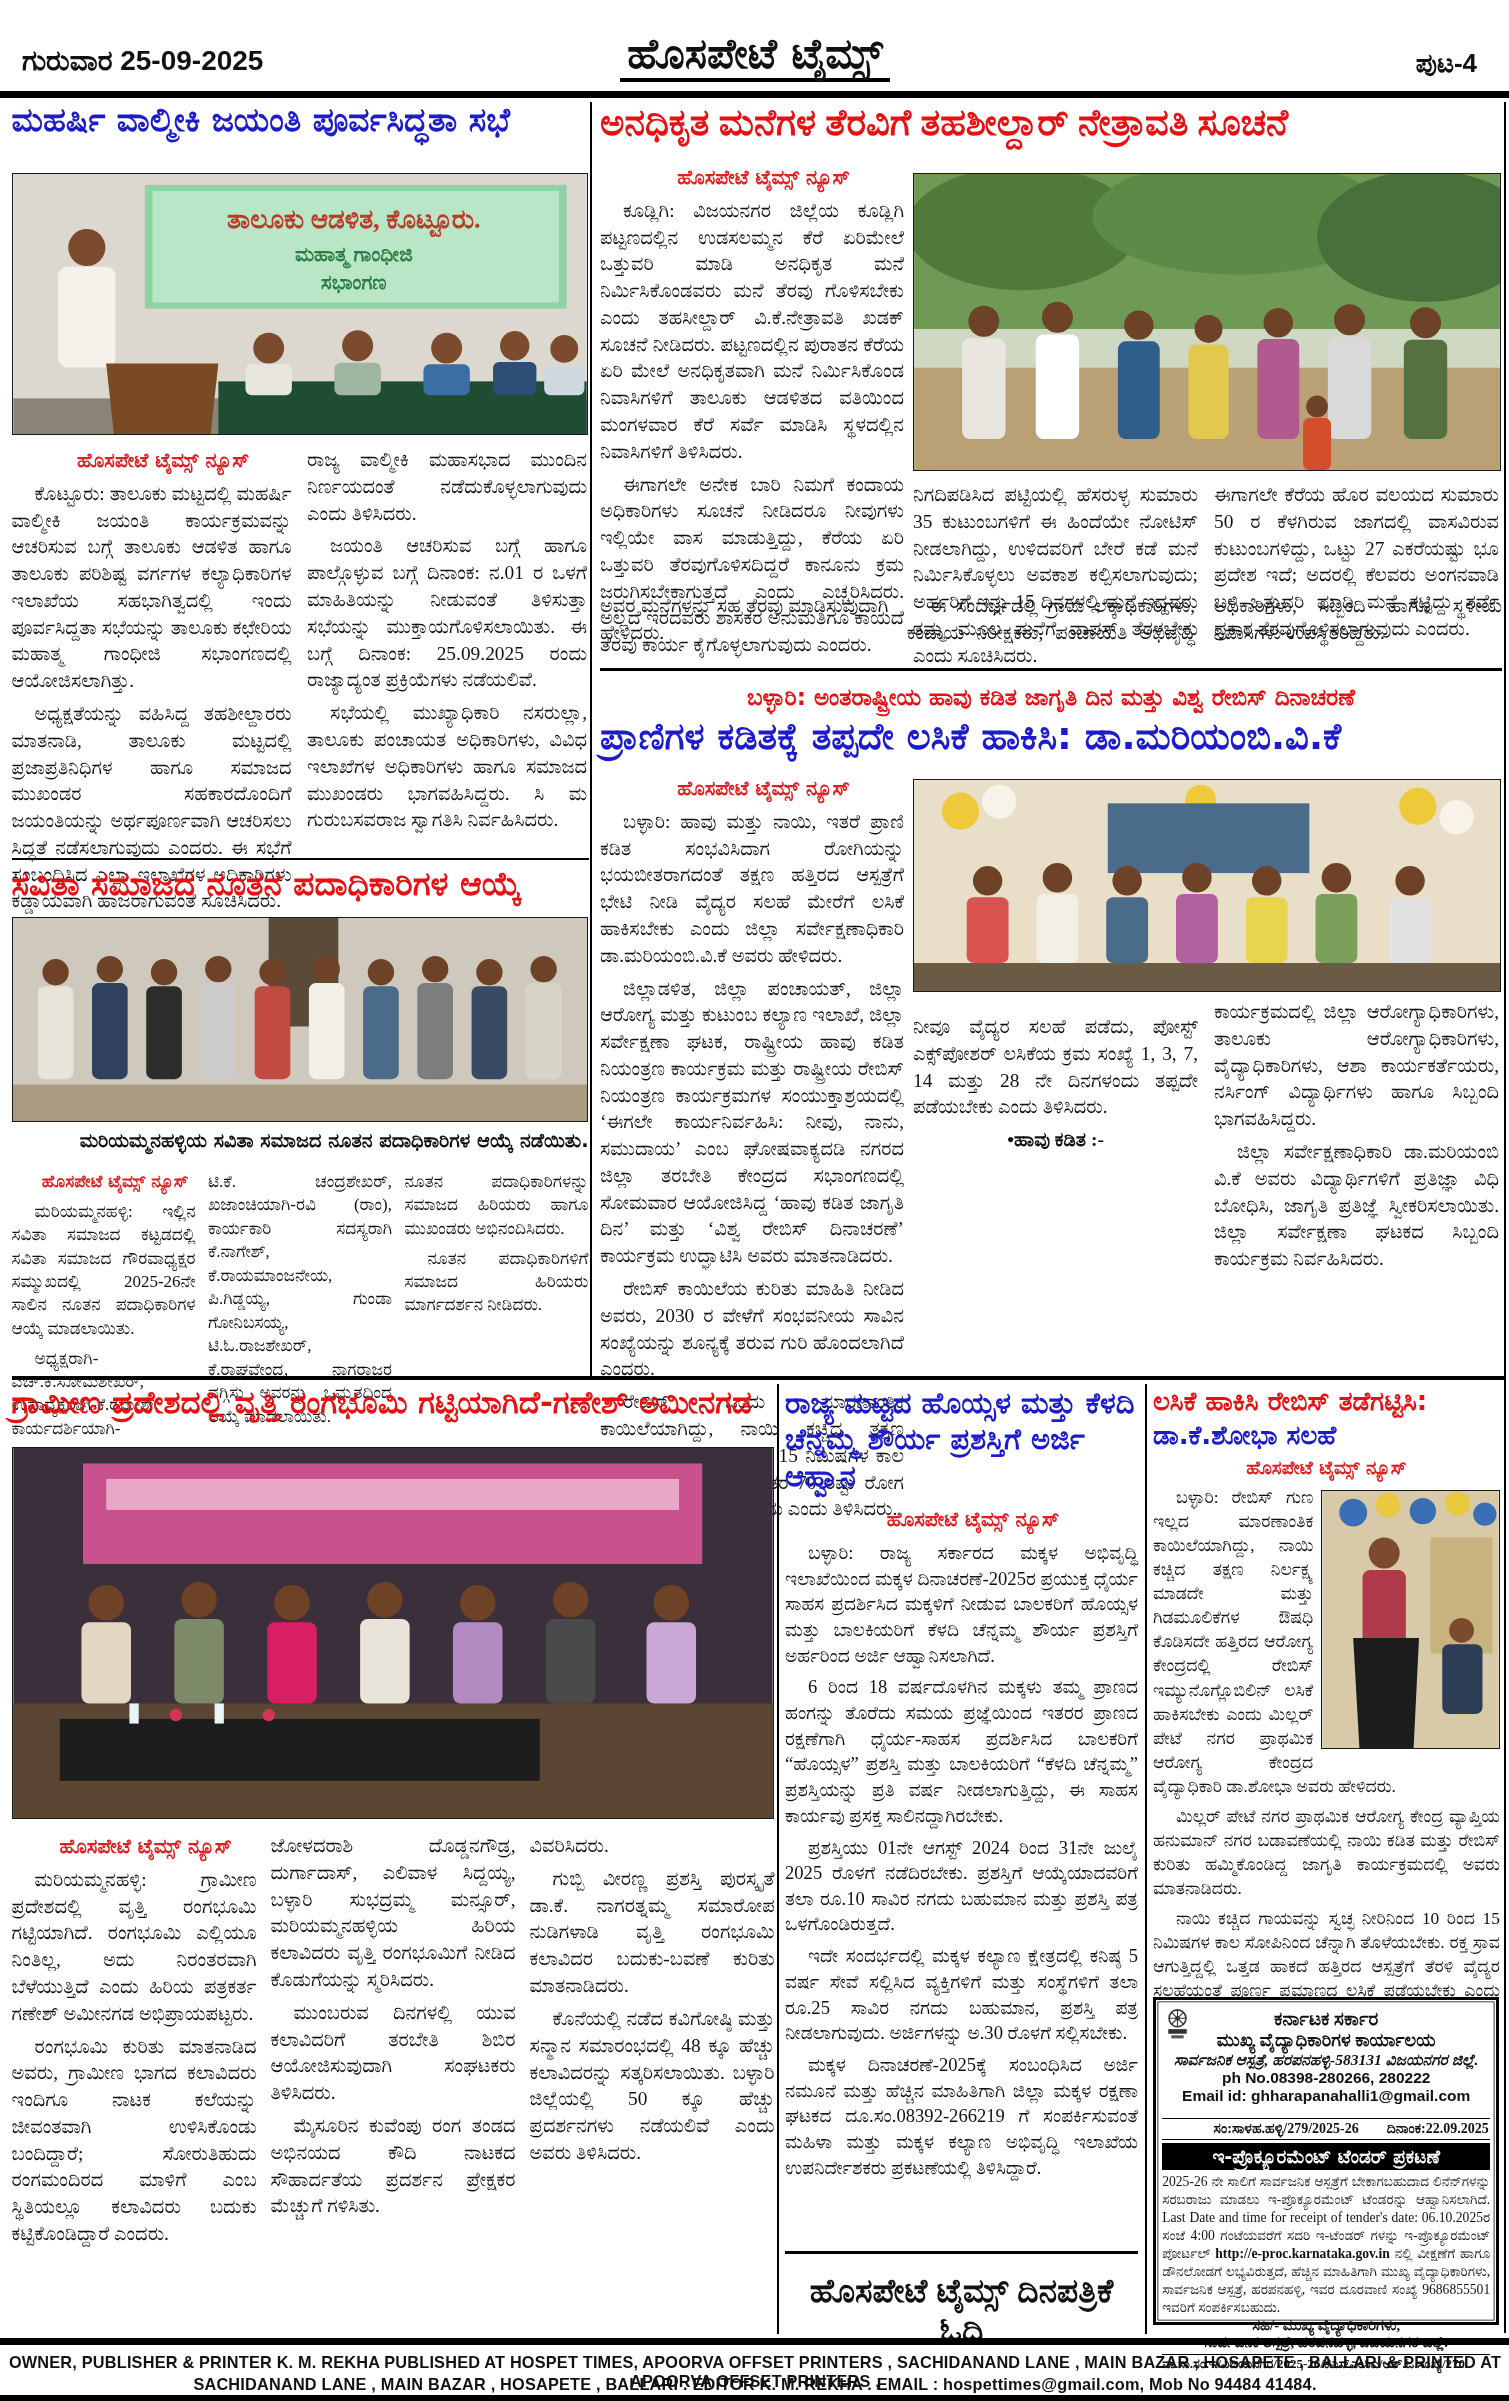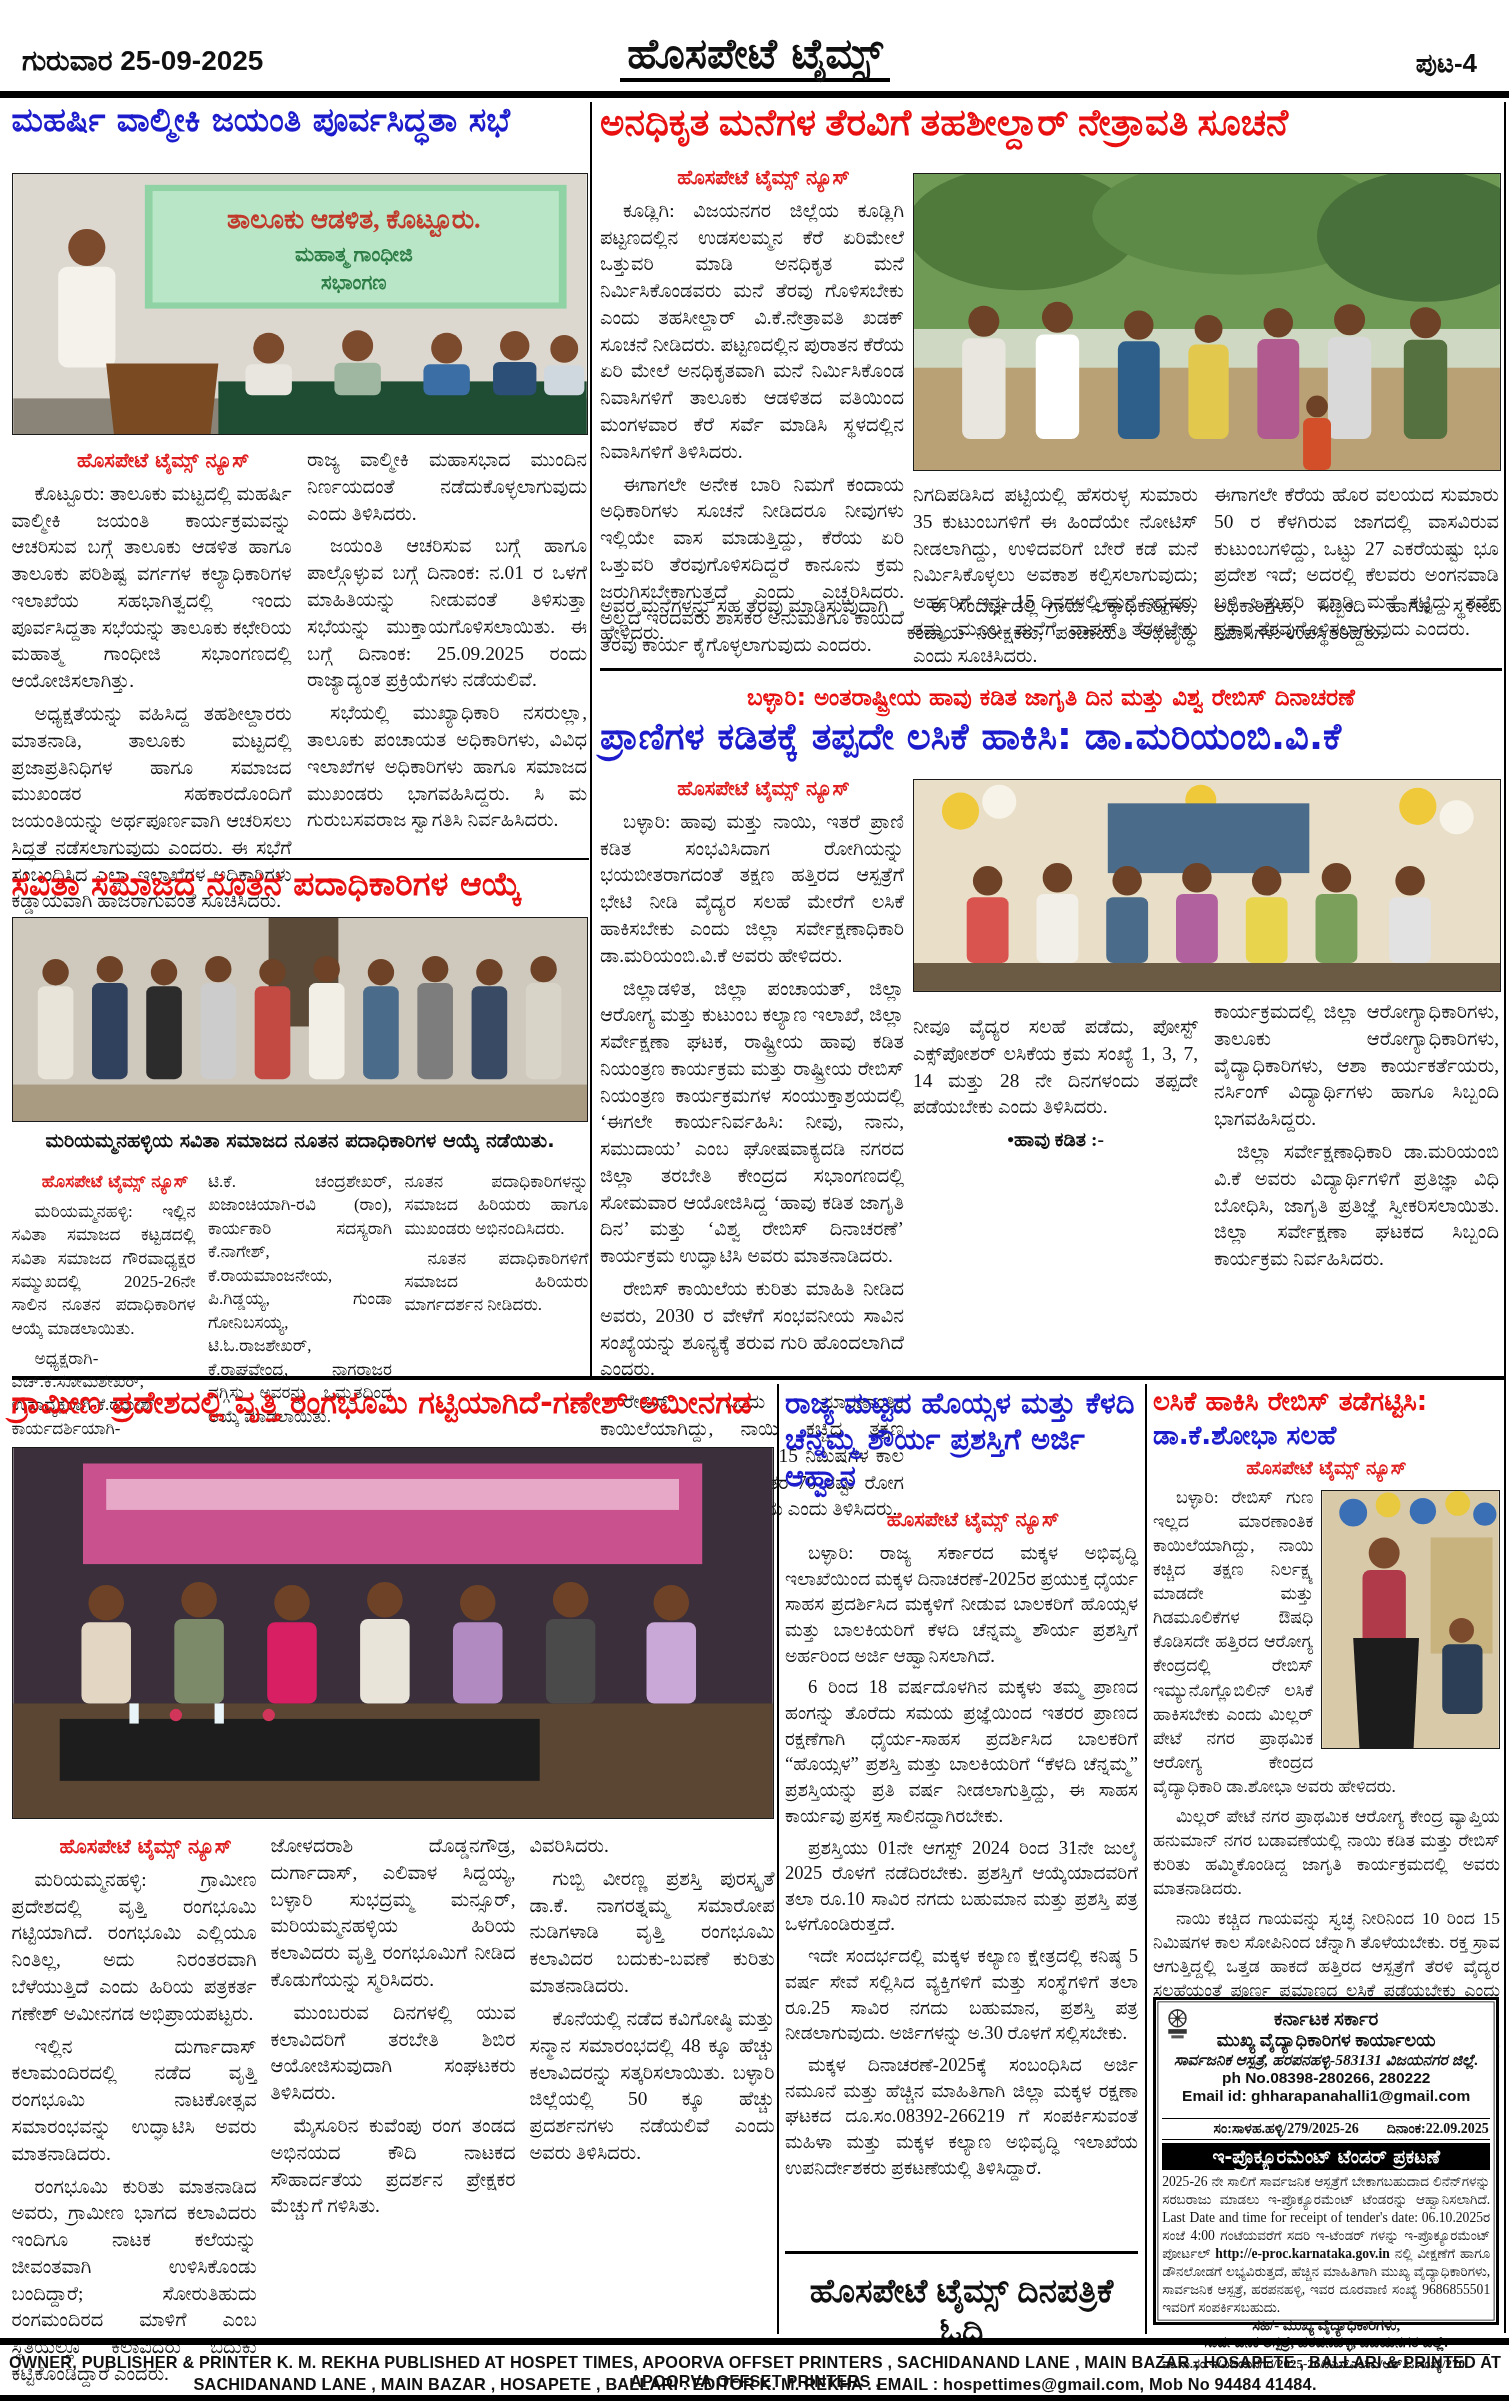--- a/index.html
+++ b/index.html
@@ -208,21 +208,21 @@
         <rect x="382" y="84" width="46" height="124" rx="9" fill="#f2efe7"></rect>
       <circle cx="475" cy="70" r="17" fill="#6d4226"></circle>
         <rect x="452" y="88" width="46" height="120" rx="9" fill="#4a6b8a"></rect>
       <circle cx="545" cy="66" r="17" fill="#6d4226"></circle>
         <rect x="522" y="84" width="46" height="124" rx="9" fill="#7d7d7d"></rect>
       <circle cx="615" cy="70" r="17" fill="#6d4226"></circle>
         <rect x="592" y="88" width="46" height="120" rx="9" fill="#394a64"></rect>
       <circle cx="685" cy="66" r="17" fill="#6d4226"></circle>
         <rect x="662" y="84" width="46" height="124" rx="9" fill="#d9d4c8"></rect>
     </svg>
-    <div class="caption abs" style="left:0;top:263px;width:577px;font-size:19.4px;">ಮರಿಯಮ್ಮನಹಳ್ಳಿಯ ಸವಿತಾ ಸಮಾಜದ ನೂತನ ಪದಾಧಿಕಾರಿಗಳ ಆಯ್ಕೆ ನಡೆಯಿತು.</div>
+    <div class="caption abs" style="left:0;top:263px;width:577px;font-size:19.4px;text-align:right;">ಮರಿಯಮ್ಮನಹಳ್ಳಿಯ ಸವಿತಾ ಸಮಾಜದ ನೂತನ ಪದಾಧಿಕಾರಿಗಳ ಆಯ್ಕೆ ನಡೆಯಿತು.</div>
     <div class="abs" style="left:0;top:304px;width:577px;display:flex;gap:12.4px;">
       <div class="col" style="width:184px;font-size:17px;">
         <p class="byline" style="font-size:17px;">ಹೊಸಪೇಟೆ ಟೈಮ್ಸ್ ನ್ಯೂಸ್</p>
         <p>ಮರಿಯಮ್ಮನಹಳ್ಳಿ: ಇಲ್ಲಿನ ಸವಿತಾ ಸಮಾಜದ ಕಟ್ಟಡದಲ್ಲಿ ಸವಿತಾ ಸಮಾಜದ ಗೌರವಾಧ್ಯಕ್ಷರ ಸಮ್ಮುಖದಲ್ಲಿ 2025-26ನೇ ಸಾಲಿನ ನೂತನ ಪದಾಧಿಕಾರಿಗಳ ಆಯ್ಕೆ ಮಾಡಲಾಯಿತು.</p>
         <p>ಅಧ್ಯಕ್ಷರಾಗಿ-ಎಚ್.ಕೆ.ಸೋಮಶೇಖರ್, ಉಪಾಧ್ಯಕ್ಷರಾಗಿ-ಕೆ.ರಮೇಶ್, ಕಾರ್ಯದರ್ಶಿಯಾಗಿ-</p>
       </div>
       <div class="col" style="width:184px;font-size:17px;">
         <p class="noindent">ಟಿ.ಕೆ. ಚಂದ್ರಶೇಖರ್, ಖಜಾಂಚಿಯಾಗಿ-ರವಿ (ರಾಂ), ಕಾರ್ಯಕಾರಿ ಸದಸ್ಯರಾಗಿ ಕೆ.ನಾಗೇಶ್, ಕೆ.ರಾಯಮಾಂಜನೇಯ, ಪಿ.ಗಿಡ್ಡಯ್ಯ, ಗುಂಡಾ ಗೋನಿಬಸಯ್ಯ, ಟಿ.ಓ.ರಾಜಶೇಖರ್, ಕೆ.ರಾಘವೇಂದ್ರ, ನಾಗರಾಜರ ವಗ್ಗಿಸು ಅವರನ್ನು ಒಮ್ಮತದಿಂದ ಆಯ್ಕೆ ಮಾಡಲಾಯಿತು.</p>
       </div>
       <div class="col" style="width:184px;font-size:17px;">
@@ -256,21 +256,20 @@
       <rect x="60" y="350" width="620" height="80" fill="#1d1d1d"></rect>
       <rect x="150" y="330" width="12" height="26" fill="#e8f4f8"></rect>
       <rect x="260" y="330" width="12" height="26" fill="#e8f4f8"></rect>
       <circle cx="210" cy="345" r="8" fill="#d2355a"></circle>
       <circle cx="330" cy="345" r="8" fill="#d2355a"></circle>
     </svg>
     <div class="abs" style="left:0;top:448px;width:763px;display:flex;gap:14px;">
       <div class="col" style="width:245px;">
         <p class="byline">ಹೊಸಪೇಟೆ ಟೈಮ್ಸ್ ನ್ಯೂಸ್</p>
         <p>ಮರಿಯಮ್ಮನಹಳ್ಳಿ: ಗ್ರಾಮೀಣ ಪ್ರದೇಶದಲ್ಲಿ ವೃತ್ತಿ ರಂಗಭೂಮಿ ಗಟ್ಟಿಯಾಗಿದೆ. ರಂಗಭೂಮಿ ಎಲ್ಲಿಯೂ ನಿಂತಿಲ್ಲ, ಅದು ನಿರಂತರವಾಗಿ ಬೆಳೆಯುತ್ತಿದೆ ಎಂದು ಹಿರಿಯ ಪತ್ರಕರ್ತ ಗಣೇಶ್ ಅಮೀನಗಡ ಅಭಿಪ್ರಾಯಪಟ್ಟರು.</p>
-        <p>ಇಲ್ಲಿನ ದುರ್ಗಾದಾಸ್ ಕಲಾಮಂದಿರದಲ್ಲಿ ನಡೆದ ವೃತ್ತಿ ರಂಗಭೂಮಿ ನಾಟಕೋತ್ಸವ ಸಮಾರಂಭವನ್ನು ಉದ್ಘಾಟಿಸಿ ಅವರು ಮಾತನಾಡಿದರು.</p>
         <p>ರಂಗಭೂಮಿ ಕುರಿತು ಮಾತನಾಡಿದ ಅವರು, ಗ್ರಾಮೀಣ ಭಾಗದ ಕಲಾವಿದರು ಇಂದಿಗೂ ನಾಟಕ ಕಲೆಯನ್ನು ಜೀವಂತವಾಗಿ ಉಳಿಸಿಕೊಂಡು ಬಂದಿದ್ದಾರೆ; ಸೋರುತಿಹುದು ರಂಗಮಂದಿರದ ಮಾಳಿಗೆ ಎಂಬ ಸ್ಥಿತಿಯಲ್ಲೂ ಕಲಾವಿದರು ಬದುಕು ಕಟ್ಟಿಕೊಂಡಿದ್ದಾರೆ ಎಂದರು.</p>
       </div>
       <div class="col" style="width:245px;">
         <p class="noindent">ಜೋಳದರಾಶಿ ದೊಡ್ಡನಗೌಡ್ರ, ದುರ್ಗಾದಾಸ್, ಎಲಿವಾಳ ಸಿದ್ದಯ್ಯ, ಬಳ್ಳಾರಿ ಸುಭದ್ರಮ್ಮ ಮನ್ಸೂರ್, ಮರಿಯಮ್ಮನಹಳ್ಳಿಯ ಹಿರಿಯ ಕಲಾವಿದರು ವೃತ್ತಿ ರಂಗಭೂಮಿಗೆ ನೀಡಿದ ಕೊಡುಗೆಯನ್ನು ಸ್ಮರಿಸಿದರು.</p>
         <p>ಮುಂಬರುವ ದಿನಗಳಲ್ಲಿ ಯುವ ಕಲಾವಿದರಿಗೆ ತರಬೇತಿ ಶಿಬಿರ ಆಯೋಜಿಸುವುದಾಗಿ ಸಂಘಟಕರು ತಿಳಿಸಿದರು.</p>
         <p>ಮೈಸೂರಿನ ಕುವೆಂಪು ರಂಗ ತಂಡದ ಅಭಿನಯದ ಕೌದಿ ನಾಟಕದ ಸೌಹಾರ್ದತೆಯ ಪ್ರದರ್ಶನ ಪ್ರೇಕ್ಷಕರ ಮೆಚ್ಚುಗೆ ಗಳಿಸಿತು.</p>
       </div>
       <div class="col" style="width:245px;">
         <p class="noindent">ವಿವರಿಸಿದರು.</p>
         <p>ಗುಬ್ಬಿ ವೀರಣ್ಣ ಪ್ರಶಸ್ತಿ ಪುರಸ್ಕೃತೆ ಡಾ.ಕೆ. ನಾಗರತ್ನಮ್ಮ ಸಮಾರೋಪ ನುಡಿಗಳಾಡಿ ವೃತ್ತಿ ರಂಗಭೂಮಿ ಕಲಾವಿದರ ಬದುಕು-ಬವಣೆ ಕುರಿತು ಮಾತನಾಡಿದರು.</p>

